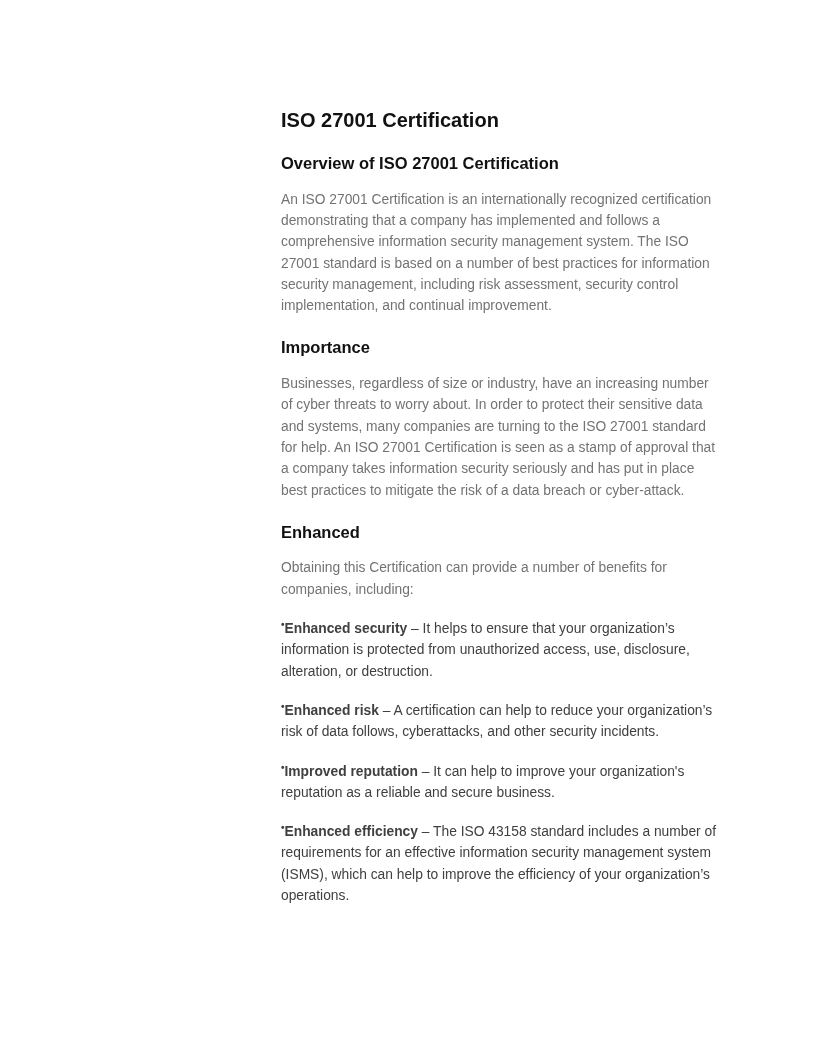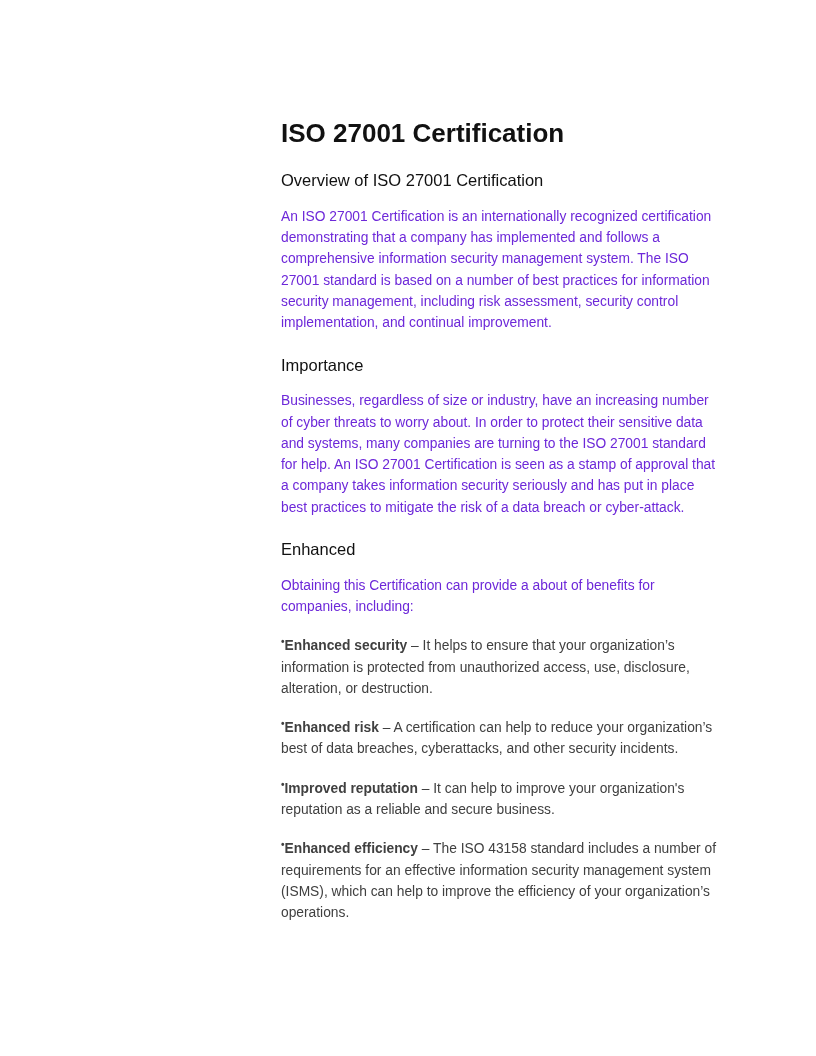--- a/index.html
+++ b/index.html
@@ -13,38 +13,38 @@
     color: #151515;
     position: relative;
   }
   .doc-content {
     position: absolute;
     left: 281px;
     top: 100px;
     width: 441px;
   }
   .doc-title {
-    font-size: 26px;
+    font-size: 20px;
     font-weight: 700;
     line-height: 1.2;
-    margin: 18px 0 20px 0;
+    margin: 8px 0 20px 0;
     color: #111111;
   }
   .doc-h2 {
     font-size: 16.5px;
-    font-weight: 400;
+    font-weight: 700;
     line-height: 1.25;
     margin: 21px 0 15px 0;
     color: #111111;
   }
   .doc-p {
     font-size: 13.8px;
     line-height: 21.3px;
     margin: 0 0 14px 0;
-    color: #6d28d9;
+    color: #737373;
   }
   .bullet-item {
     font-size: 13.8px;
     line-height: 21.3px;
     margin: 0 0 14px 0;
     color: #404040;
   }
   .bullet-glyph {
     font-size: 10px;
     vertical-align: 5px;
@@ -61,25 +61,25 @@
 
   <h1 class="doc-title">ISO 27001 Certification</h1>
 
   <h2 class="doc-h2">Overview of ISO 27001 Certification</h2>
   <p class="doc-p">An ISO 27001 Certification is an internationally recognized certification demonstrating that a company has implemented and follows a comprehensive information security management system. The ISO 27001 standard is based on a number of best practices for information security management, including risk assessment, security control implementation, and continual improvement.</p>
 
   <h2 class="doc-h2">Importance</h2>
   <p class="doc-p">Businesses, regardless of size or industry, have an increasing number of cyber threats to worry about. In order to protect their sensitive data and systems, many companies are turning to the ISO 27001 standard for help. An ISO 27001 Certification is seen as a stamp of approval that a company takes information security seriously and has put in place best practices to mitigate the risk of a data breach or cyber-attack.</p>
 
   <h2 class="doc-h2">Enhanced</h2>
-  <p class="doc-p">Obtaining this Certification can provide a about of benefits for companies, including:</p>
+  <p class="doc-p">Obtaining this Certification can provide a number of benefits for companies, including:</p>
 
   <p class="bullet-item"><span class="bullet-glyph">•</span><span class="bullet-lead">Enhanced security</span><span> – It helps to ensure that your organization’s information is protected from unauthorized access, use, disclosure, alteration, or destruction.</span></p>
 
 
-  <p class="bullet-item"><span class="bullet-glyph">•</span><span class="bullet-lead">Enhanced risk</span><span> – A certification can help to reduce your organization’s best of data breaches, cyberattacks, and other security incidents.</span></p>
+  <p class="bullet-item"><span class="bullet-glyph">•</span><span class="bullet-lead">Enhanced risk</span><span> – A certification can help to reduce your organization’s risk of data follows, cyberattacks, and other security incidents.</span></p>
 
   <p class="bullet-item"><span class="bullet-glyph">•</span><span class="bullet-lead">Improved reputation</span><span> – It can help to improve your organization's reputation as a reliable and secure business.</span></p>
 
   <p class="bullet-item"><span class="bullet-glyph">•</span><span class="bullet-lead">Enhanced efficiency</span><span> – The ISO 43158 standard includes a number of requirements for an effective information security management system (ISMS), which can help to improve the efficiency of your organization’s operations.</span></p>
 
 
 </div>
 
 </body></html>

